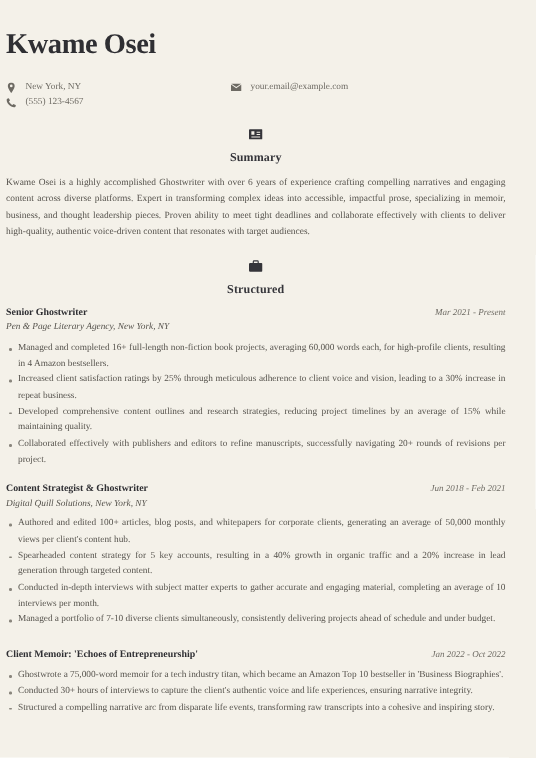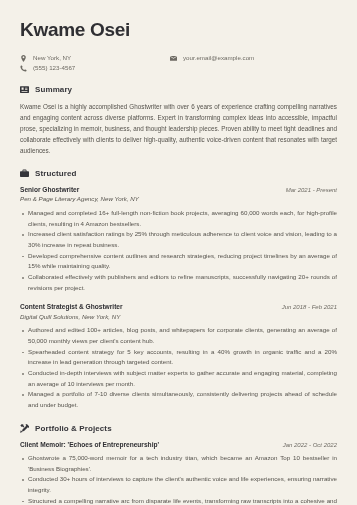--- a/index.html
+++ b/index.html
@@ -12,22 +12,23 @@
     height: 505px;
     overflow: hidden;
     font-family: "Liberation Sans", sans-serif;
   }
   .page {
     position: relative;
     width: 357px;
     height: 505px;
     background: #f4f1e9;
     box-sizing: border-box;
-    padding: 20px 20px 0 20px;
+    padding: 20px 20px 0 4px;
     color: #3a3a3a;
+    font-family: Liberation Serif, serif;
   }
   .name {
     font-size: 19px;
     font-weight: bold;
     letter-spacing: -0.3px;
     color: #2f2f33;
     margin: 0 0 14px 0;
     line-height: 1.1;
   }
   .contact-grid {
@@ -55,20 +56,21 @@
     align-items: center;
     justify-content: center;
     flex: 0 0 7px;
   }
   .contact-item .ico svg { display:block; }
   .section-head {
     display: flex;
     align-items: center;
     gap: 6px;
     margin: 0 0 7px 0;
+    flex-direction: column;
   }
   .section-head .ico {
     width: 9px; height: 9px;
     display: inline-flex;
     align-items: center;
     justify-content: center;
     flex: 0 0 9px;
   }
   .section-head .ico svg { display:block; }
   .section-title {
@@ -221,28 +223,20 @@
       <ul class="bullets">
         <li>Authored and edited 100+ articles, blog posts, and whitepapers for corporate clients, generating an average of 50,000 monthly views per client's content hub.</li>
         <li>Spearheaded content strategy for 5 key accounts, resulting in a 40% growth in organic traffic and a 20% increase in lead generation through targeted content.</li>
         <li>Conducted in-depth interviews with subject matter experts to gather accurate and engaging material, completing an average of 10 interviews per month.</li>
         <li>Managed a portfolio of 7-10 diverse clients simultaneously, consistently delivering projects ahead of schedule and under budget.</li>
       </ul>
     </div>
   </div>
 
   <div class="section-block">
-    <div class="section-head">
-      <span class="ico">
-        <svg width="9" height="9" viewBox="0 0 16 16" fill="#35353a">
-            <path d="M3.4 0 .6 2.8l2.6 2.6 1.1-1.1 1.9 1.9L7.7 4.7 5.8 2.8 6.9 1.7 3.4 0zM12.2 0 9.6 1.4l1.5 1.5-6.7 6.7-1 3.8 3.8-1 6.7-6.7 1.5 1.5L16.6 4.6 12.2 0zM1.5 11.2 0 15.6l4.4-1.5-2.9-2.9z"></path>
-          </svg>
-      </span>
-      <span class="section-title">Portfolio &amp; Projects</span>
-    </div>
 
     <div class="job">
       <div class="job-row">
         <div class="job-title">Client Memoir: 'Echoes of Entrepreneurship'</div>
         <div class="job-date">Jan 2022 - Oct 2022</div>
       </div>
       <ul class="bullets" style="margin-top:4px">
         <li>Ghostwrote a 75,000-word memoir for a tech industry titan, which became an Amazon Top 10 bestseller in 'Business Biographies'.</li>
         <li>Conducted 30+ hours of interviews to capture the client's authentic voice and life experiences, ensuring narrative integrity.</li>
         <li>Structured a compelling narrative arc from disparate life events, transforming raw transcripts into a cohesive and inspiring story.</li>

